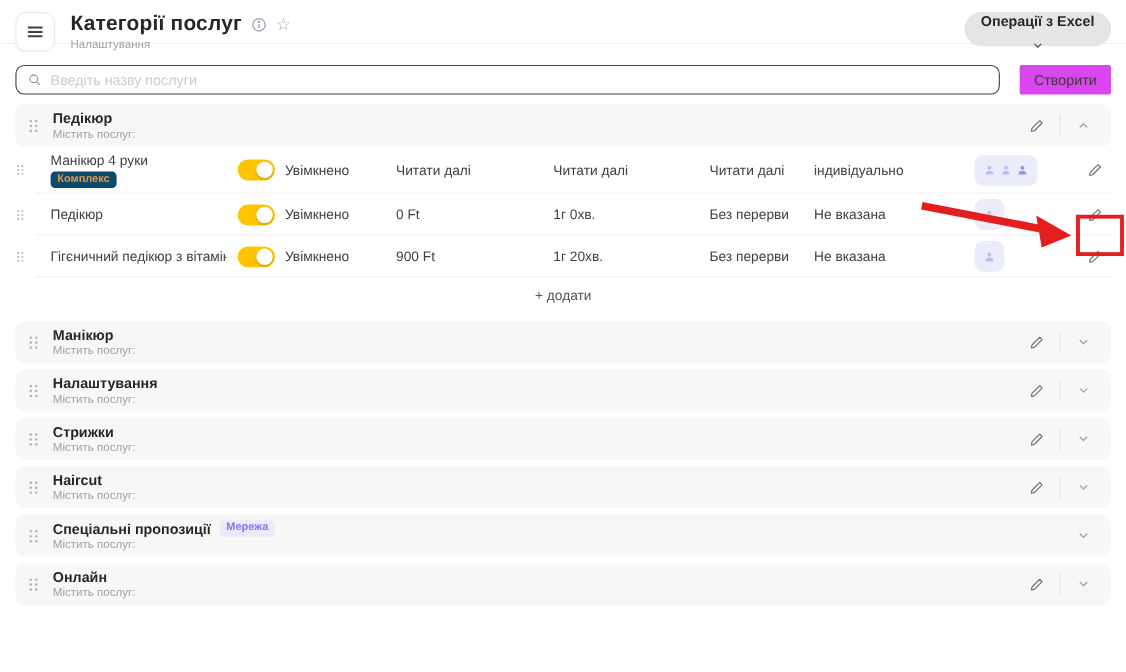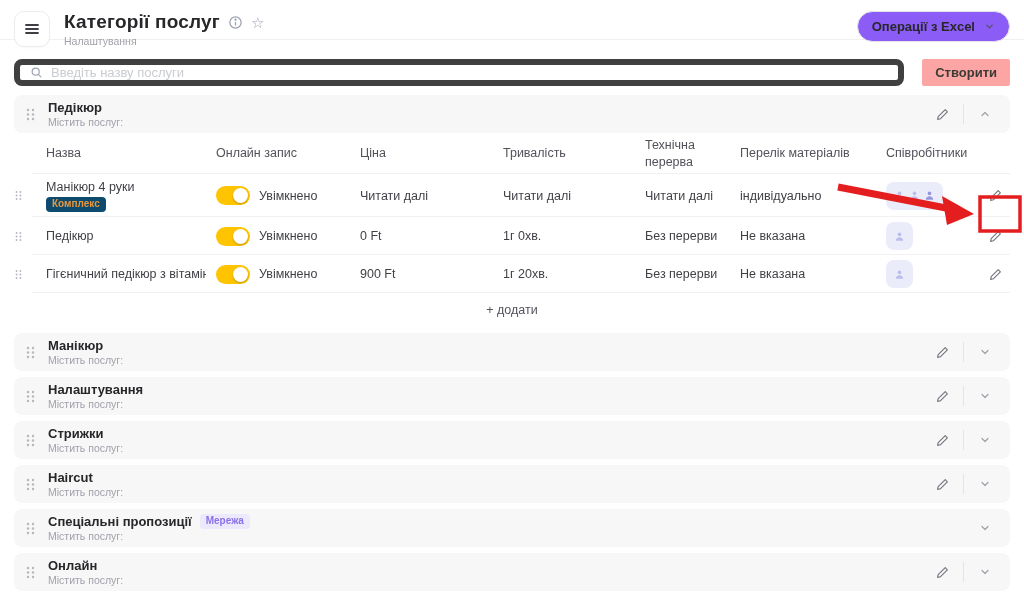--- a/index.html
+++ b/index.html
@@ -11,31 +11,31 @@
   .header { display:flex; align-items:flex-start; padding:11px 14px 9px; border-bottom:1px solid #f1f1f2; height:40px; }
   .hamburger-btn { width:36px; height:36px; border:1px solid #ececee; border-radius:10px; background:#fff;
     display:flex; align-items:center; justify-content:center; color:#3f3f46; cursor:pointer; box-shadow:0 1px 2px rgba(0,0,0,.03); }
   .title-block { margin-left:14px; }
   .title-row { display:flex; align-items:center; gap:8px; }
   .page-title { font-size:19px; font-weight:700; color:#27272a; letter-spacing:.2px; }
   .title-icon { color:#9ca3af; }
   .star-glyph { font-size:15px; color:#9ca3af; line-height:1; }
   .page-subtitle { font-size:10.5px; color:#a1a1aa; margin-top:2px; }
   .excel-btn { margin-left:auto; display:flex; align-items:center; gap:9px; height:31px; padding:0 14px;
-    border:1px solid #e4e4e7; border-radius:16px; background:#8b5cf6; font-size:13px; font-weight:600; color:#27272a; cursor:pointer; }
+    border:1px solid #e4e4e7; border-radius:16px; background:#e5e5e5; font-size:13px; font-weight:600; color:#27272a; cursor:pointer;flex-direction:column; }
   .excel-btn .chev { color:#52525b; }
 
   
   .toolbar { display:flex; align-items:center; margin:19px 14px 0; gap:18px; }
-  .search-box { flex:1; height:27px; border:6px solid #404040; border-radius:8px; display:flex; align-items:center;
+  .search-box { flex:1; height:27px; border:1px solid #404040; border-radius:8px; display:flex; align-items:center;
     padding:0 10px; gap:8px; background:#fff; }
   .search-box input { border:none; outline:none; flex:1; font-size:13px; font-family:inherit; color:#3f3f46; background:transparent; }
   .search-box input::placeholder { color:#c9ccd1; }
-  .create-btn { height:27px; padding:0 13px; background:#fca5a5; border:none; border-radius:2px;
-    font-size:13px; font-weight:700; color:#3b3b33; cursor:pointer; font-family:inherit; }
+  .create-btn { height:27px; padding:0 13px; background:#d946ef; border:none; border-radius:2px;
+    font-size:13px; font-weight:400; color:#3b3b33; cursor:pointer; font-family:inherit; }
 
   
   .cat-card { margin:9px 14px 0; height:38px; background:#f7f7f8; border-radius:8px;
     display:flex; align-items:center; padding:0 12px; }
   .cat-card.collapsed { margin-top:6px; }
   .drag-dots { color:#b4b7be; flex:none; }
   .cat-text { margin-left:13px; }
   .cat-name-row { display:flex; align-items:center; gap:8px; }
   .cat-name { font-size:13px; font-weight:700; color:#27272a; }
   .cat-sub { font-size:10.5px; color:#a1a1aa; margin-top:1px; }
@@ -151,31 +151,20 @@
     <span class="v-divider"></span>
     <button class="icon-btn chev-btn">
       <svg width="12" height="12" viewBox="0 0 24 24" fill="none" stroke="currentColor" stroke-width="2.4" stroke-linecap="round" stroke-linejoin="round">
           <polyline points="6 15 12 9 18 15"></polyline>
         </svg>
     </button>
   </div>
 </div>
 
 <div class="table">
-  <div class="trow thead-row">
-    <div></div>
-    <div class="th">Назва</div>
-    <div class="th">Онлайн запис</div>
-    <div class="th">Ціна</div>
-    <div class="th">Тривалість</div>
-    <div class="th">Технічна перерва</div>
-    <div class="th">Перелік матеріалів</div>
-    <div class="th">Співробітники</div>
-    <div></div>
-  </div>
 
   <div class="trow srow">
     <div class="cell cell-handle">
       <svg width="7" height="11" viewBox="0 0 9 13" fill="currentColor">
           <circle cx="2" cy="2" r="1.2"></circle>
           <circle cx="7" cy="2" r="1.2"></circle>
           <circle cx="2" cy="6.5" r="1.2"></circle>
           <circle cx="7" cy="6.5" r="1.2"></circle>
           <circle cx="2" cy="11" r="1.2"></circle>
           <circle cx="7" cy="11" r="1.2"></circle>

